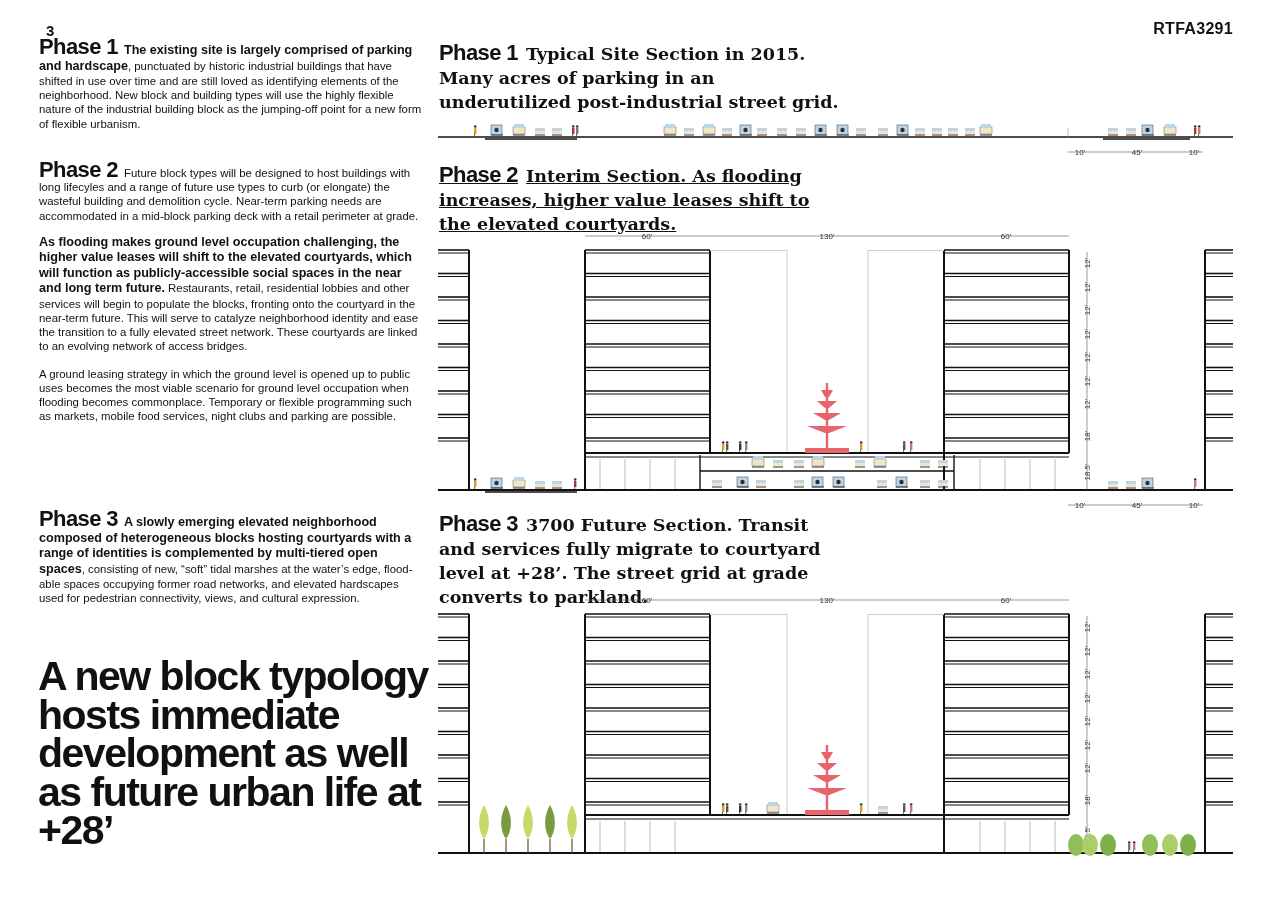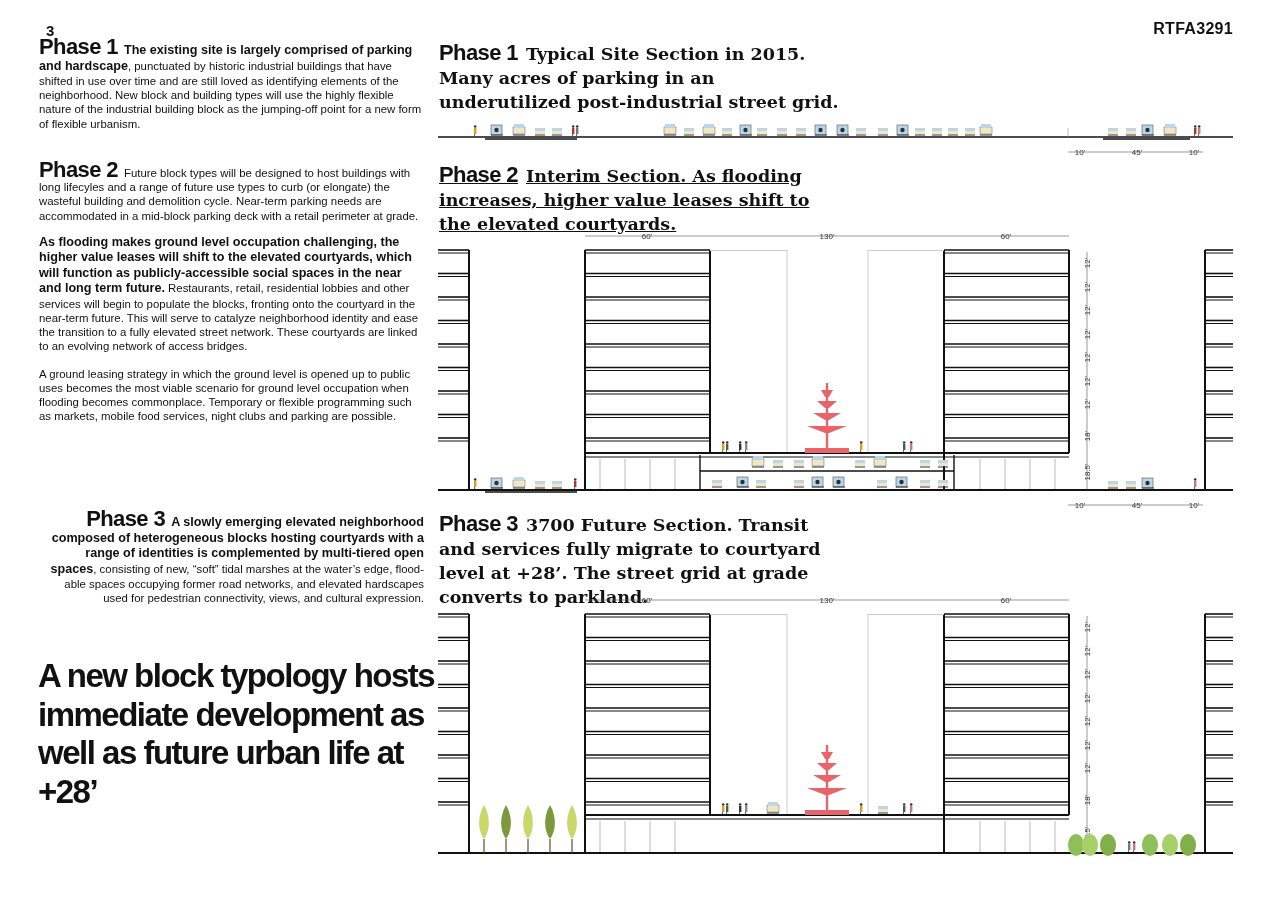--- a/index.html
+++ b/index.html
@@ -3,21 +3,21 @@
 <meta charset="utf-8">
 <style>
   html,body{margin:0;padding:0;background:#fff;}
   body{width:1273px;height:900px;position:relative;overflow:hidden;font-family:"Liberation Sans",sans-serif;color:#111;}
   .pagenum{position:absolute;left:46px;top:22px;font-weight:bold;font-size:15px;}
   .code{position:absolute;right:40px;top:20px;font-weight:bold;font-size:16px;letter-spacing:0.3px;}
   .col{position:absolute;left:39px;width:385px;font-size:11.4px;line-height:14.2px;}
   .col p{margin:0;}
   .ph{font-weight:900;font-size:22px;letter-spacing:-0.6px;margin-right:6px;}
   .lead{font-weight:bold;font-size:12.6px;line-height:15.5px;}
-  .big{position:absolute;left:38px;top:657px;width:400px;font-weight:900;font-size:33px;line-height:38.5px;letter-spacing:-1.5px;}
+  .big{position:absolute;left:38px;top:657px;width:400px;font-weight:900;font-size:41px;line-height:38.5px;letter-spacing:-1.5px;}
   .sec-title{position:absolute;left:439px;width:400px;font-family:"DejaVu Serif",serif;font-weight:bold;font-size:17.5px;line-height:24px;}
   .sec-title .ph{font-family:"Liberation Sans",sans-serif;font-size:22px;margin-right:8px;}
   svg.sec{position:absolute;left:0;top:0;}
   .dim{font-family:"Liberation Sans",sans-serif;font-size:8px;fill:#333;}
 </style>
 </head>
 <body>
 
 <div class="pagenum">3</div>
 <div class="code">RTFA3291</div>
@@ -25,21 +25,21 @@
 <div class="col" style="top:40px;">
   <p><span class="ph">Phase 1</span><b class="lead">The existing site is largely comprised of parking and hardscape</b><span>, punctuated by historic industrial buildings that have shifted in use over time and are still loved as identifying elements of the neighborhood. New block and building types will use the highly flexible nature of the industrial building block as the jumping-off point for a new form of flexible urbanism.</span></p>
 </div>
 
 <div class="col" style="top:163px;">
   <p><span class="ph">Phase 2</span><span>Future block types will be designed to host buildings with long lifecyles and a range of future use types to curb (or elongate) the wasteful building and demolition cycle. Near-term parking needs are accommodated in a mid-block parking deck with a retail perimeter at grade.</span></p>
   <p style="margin-top:12px;"><b class="lead">As flooding makes ground level occupation challenging, the higher value leases will shift to the elevated courtyards, which will function as publicly-accessible social spaces in the near and long term future.</b><span> Restaurants, retail, residential lobbies and other services will begin to populate the blocks, fronting onto the courtyard in the near-term future. This will serve to catalyze neighborhood identity and ease the transition to a fully elevated street network. These courtyards are linked to an evolving network of access bridges.</span></p>
   <p style="margin-top:13px;">A ground leasing strategy in which the ground level is opened up to public uses becomes the most viable scenario for ground level occupation when flooding becomes commonplace. Temporary or flexible programming such as markets, mobile food services, night clubs and parking are possible.</p>
 </div>
 
-<div class="col" style="top:512px;text-align:right;">
+<div class="col" style="top:512px;">
   <p><span class="ph">Phase 3</span><b class="lead">A slowly emerging elevated neighborhood composed of heterogeneous blocks hosting courtyards with a range of identities is complemented by multi-tiered open spaces</b><span>, consisting of new, “soft” tidal marshes at the water’s edge, flood-able spaces occupying former road networks, and elevated hardscapes used for pedestrian connectivity, views, and cultural expression.</span></p>
 </div>
 
 <div class="big">A new block typology hosts immediate development as well as future urban life at +28’</div>
 
 <div class="sec-title" style="top:41px;"><span class="ph">Phase 1</span><span>Typical Site Section in 2015. Many acres of parking in an underutilized post-industrial street grid.</span></div>
 <div class="sec-title" style="top:163px;text-decoration:underline;"><span class="ph">Phase 2</span><span>Interim Section. As flooding increases, higher value leases shift to the elevated courtyards.</span></div>
 <div class="sec-title" style="top:512px;"><span class="ph">Phase 3</span><span>3700 Future Section. Transit and services fully migrate to courtyard level at +28’. The street grid at grade converts to parkland.</span></div>
 
 <svg class="sec" id="drawing" width="1273" height="900">

